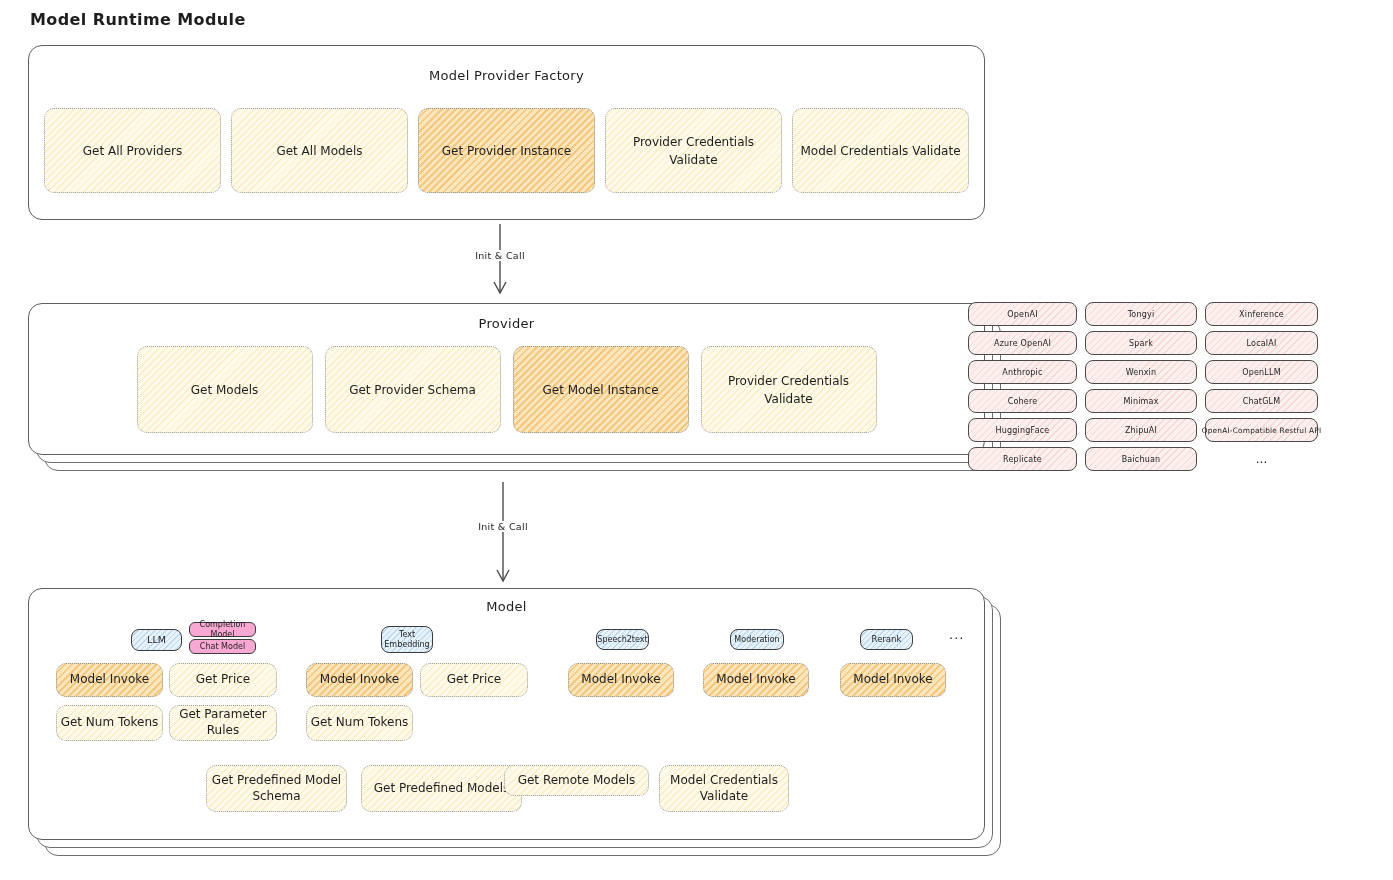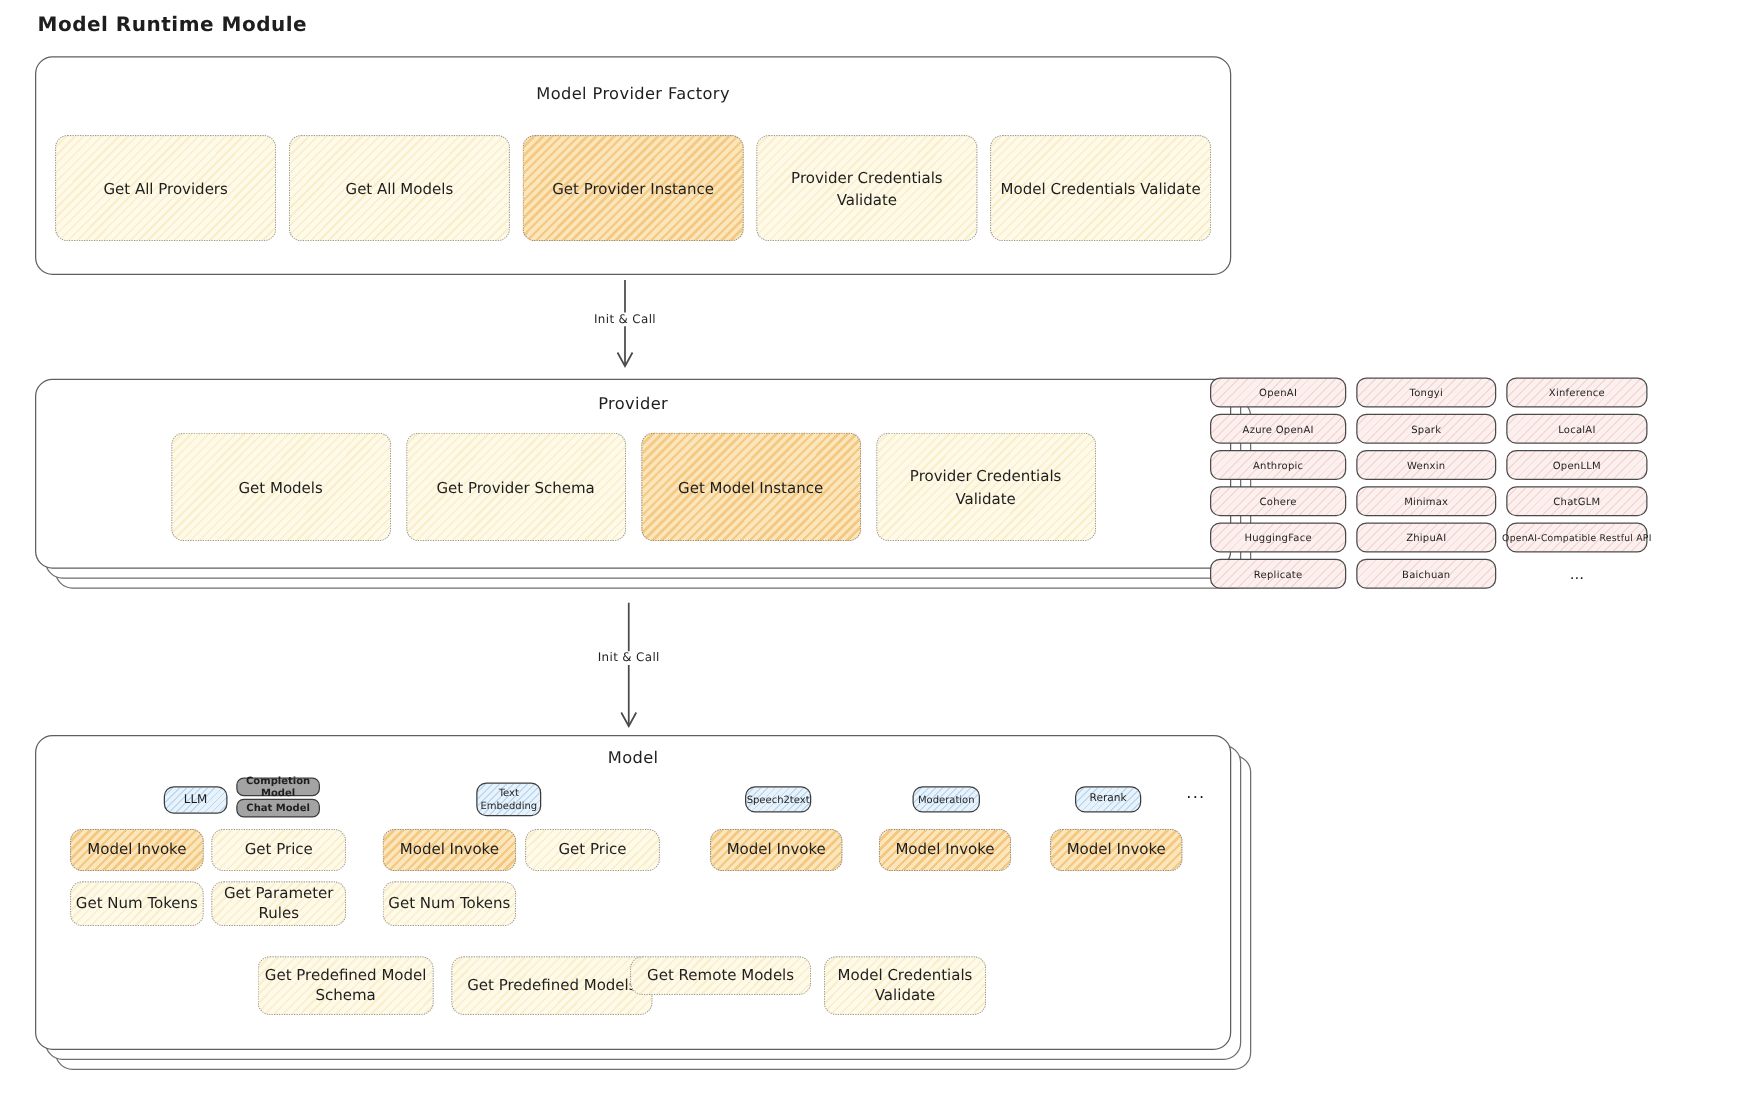--- a/index.html
+++ b/index.html
@@ -32,21 +32,21 @@
   .pinkbox{
     background-color:#fcf0ef;
     background-image:repeating-linear-gradient(135deg, rgba(228,158,158,.30) 0 1px, transparent 1px 5px);
     border:1.3px solid #4a4a4a;border-radius:8px;
   }
   .bluebox{
     background-color:#e7f2fb;
     background-image:repeating-linear-gradient(135deg, rgba(125,180,225,.40) 0 1px, transparent 1px 4px);
     border:1.3px solid #3c3c3c;border-radius:8px;
   }
-  .whitetag{background:#a3a3a3;border:1.2px solid #3c3c3c;border-radius:6px;font-weight:bold;}
+  .whitetag{background:#f9a8d4;border:1.2px solid #3c3c3c;border-radius:6px;}
   
   .factory-row{position:absolute;left:0;right:0;top:62px;display:flex;justify-content:space-between;padding:0 15px;}
   .factory-row .box{width:177px;height:85px;font-size:12px;line-height:1.5;padding:4px;}
   .provider-row{position:absolute;left:0;right:0;top:42px;display:flex;justify-content:center;gap:12px;}
   .provider-row .box{width:176px;height:87px;font-size:12px;line-height:1.5;padding:4px;}
   
   .arrow{position:absolute;width:60px;text-decoration:underline;}
   .arrow svg{position:absolute;left:0;top:0;}
   .arrow .arrow-label{
     position:absolute;left:50%;transform:translateX(-50%);background:#fff;

